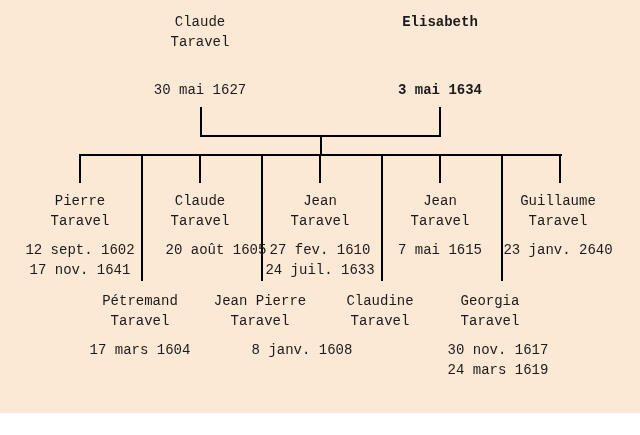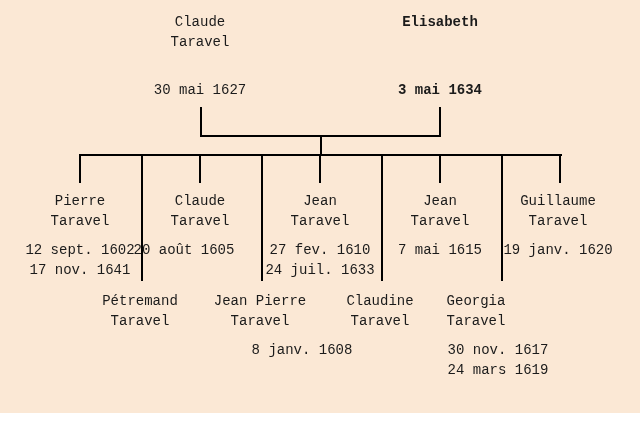--- a/index.html
+++ b/index.html
@@ -65,21 +65,21 @@
   </div>
   <div class="node" style="left:80px; top:240px;">
     <div>12 sept. 1602</div>
     <div>17 nov. 1641</div>
   </div>
 
   <div class="node" style="left:200px; top:191px;">
     <div>Claude</div>
     <div>Taravel</div>
   </div>
-  <div class="node" style="left:184px; top:240px;text-align:center;">
+  <div class="node" style="left:216px; top:240px;text-align:center;">
     <div>20 août 1605</div>
   </div>
 
   <div class="node" style="left:320px; top:191px;">
     <div>Jean</div>
     <div>Taravel</div>
   </div>
   <div class="node" style="left:320px; top:240px;">
     <div>27 fev. 1610</div>
     <div>24 juil. 1633</div>
@@ -91,44 +91,45 @@
   </div>
   <div class="node" style="left:440px; top:240px;text-align:right;">
     <div>7 mai 1615</div>
   </div>
 
   <div class="node" style="left:558px; top:191px;">
     <div>Guillaume</div>
     <div>Taravel</div>
   </div>
   <div class="node" style="left:558px; top:240px;">
-    <div>19 janv. 1620</div>
+    <div>23 janv. 2640</div>
   </div>
 
   <div class="node" style="left:140px; top:291px;">
     <div>Pétremand</div>
     <div>Taravel</div>
   </div>
   <div class="node" style="left:140px; top:340px;">
+    <div>17 mars 1604</div>
   </div>
 
   <div class="node" style="left:260px; top:291px;">
     <div>Jean Pierre</div>
     <div>Taravel</div>
   </div>
   <div class="node" style="left:260px; top:340px;margin-left:42px;">
     <div>8 janv. 1608</div>
   </div>
 
   <div class="node" style="left:380px; top:291px;">
     <div>Claudine</div>
     <div>Taravel</div>
   </div>
 
-  <div class="node" style="left:476px; top:291px;">
+  <div class="node" style="left:490px; top:291px;">
     <div>Georgia</div>
     <div>Taravel</div>
   </div>
   <div class="node" style="left:498px; top:340px;">
     <div>30 nov. 1617</div>
     <div>24 mars 1619</div>
   </div>
 
 </div>
 

